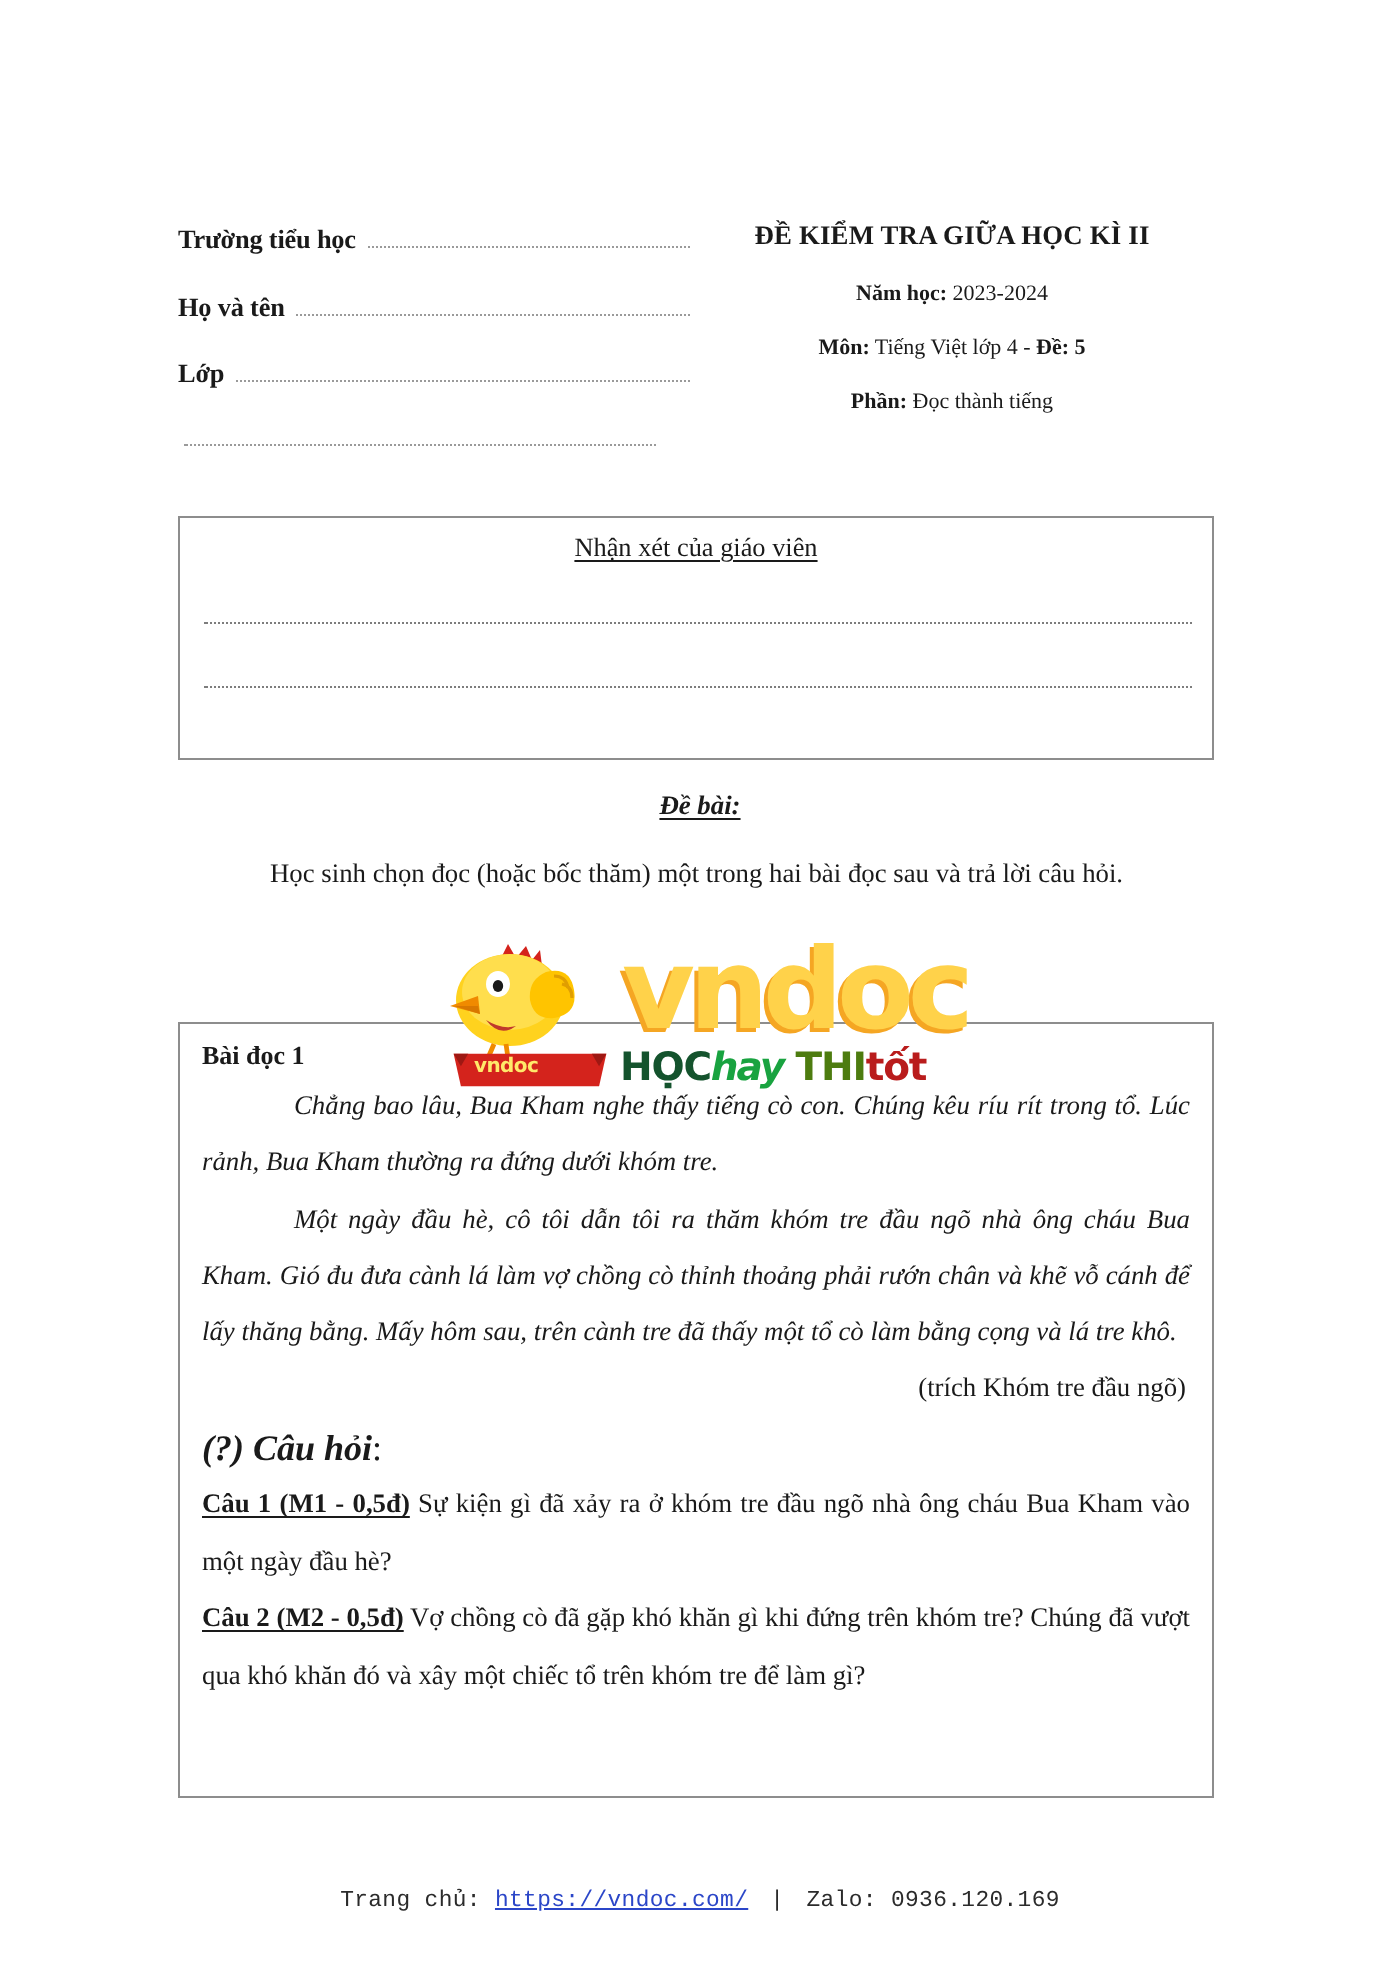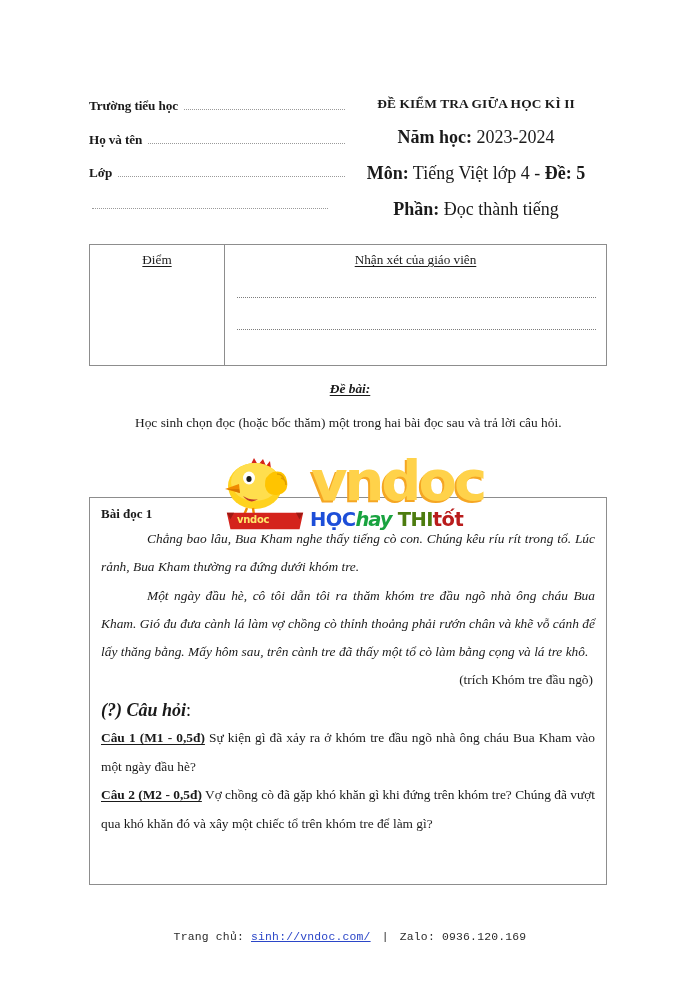--- a/index.html
+++ b/index.html
@@ -9,21 +9,21 @@
     height: 990px;
     background: #ffffff;
     font-family: "Liberation Serif", serif;
     color: #1a1a1a;
     position: relative;
     overflow: hidden;
   }
 
   .page {
     position: absolute;
-    left: 0; top: 0;
+    left: 0; top: 14px;
     width: 700px;
     height: 695px;
   }
 
   
   .header {
     position: absolute;
     left: 89px;
     top: 96px;
     width: 518px;
@@ -66,21 +66,21 @@
     padding-top: 0px;
   }
   .hdr-title {
     font-weight: bold;
     font-size: 13.4px;
     letter-spacing: 0.1px;
     white-space: nowrap;
     margin-bottom: 15px;
   }
   .hdr-line {
-    font-size: 18px;
+    font-size: 11px;
     margin-bottom: 15px;
     white-space: nowrap;
   }
   .hdr-line b { font-weight: bold; }
 
   
   .grade-table {
     position: absolute;
     left: 89px;
     top: 244px;
@@ -302,23 +302,20 @@
       <div class="hdr-line">
         <b>Môn:</b><span> Tiếng Việt lớp 4 - </span><b>Đề:</b><b> 5</b>
       </div>
       <div class="hdr-line">
         <b>Phần:</b><span> Đọc thành tiếng</span>
       </div>
     </div>
   </div>
 
   <div class="grade-table">
-    <div class="gt-col-score">
-      <div class="gt-head"><span>Điểm</span></div>
-    </div>
     <div class="gt-col-comment">
       <div class="gt-head"><span>Nhận xét của giáo viên</span></div>
       <div class="gt-dotrow r1"></div>
       <div class="gt-dotrow r2"></div>
     </div>
   </div>
 
   <div class="debai-title"><span>Đề bài:</span></div>
   <div class="debai-body">Học sinh chọn đọc (hoặc bốc thăm) một trong hai bài đọc sau và trả lời câu hỏi.</div>
 
@@ -364,23 +361,23 @@
       <path d="M0 2 L84 2 L80 20 L4 20 Z" fill="#D4231C"></path>
       <path d="M0 2 L8 2 L4 9 Z" fill="#9E1813"></path>
       <path d="M84 2 L76 2 L80 9 Z" fill="#9E1813"></path>
     </svg>
     <div class="wm-banner-text">vndoc</div>
 
     <svg class="wm-vndoc" width="196" height="60" viewBox="0 0 196 60" style="position:absolute;left:104px;top:-2px;">
       <text x="0" y="46" font-family="DejaVu Sans, sans-serif" font-size="56" font-weight="bold" fill="#F5A623" letter-spacing="-3">vndoc</text>
       <text x="2" y="44" font-family="DejaVu Sans, sans-serif" font-size="56" font-weight="bold" fill="#FFD24A" letter-spacing="-3">vndoc</text>
     </svg>
-    <div class="wm-tagline"><span style="color:#1d4ed8">HỌC</span><span class="hay" style="color:#19A340">hay</span><span style="color:#ffffff">&nbsp;</span><span style="color:#4d7c0f">THI</span><span style="color:#b91c1c">tốt</span></div>
+    <div class="wm-tagline"><span style="color:#14532d">HỌC</span><span class="hay" style="color:#19A340">hay</span><span style="color:#ffffff">&nbsp;</span><span style="color:#4d7c0f">THI</span><span style="color:#b91c1c">tốt</span></div>
   </div>
 
   <div class="footer">
     <span>Trang chủ:</span>
-    <a href="#">sinh://vndoc.com/</a>
+    <a href="#">https://vndoc.com/</a>
     <span class="sep">|</span>
     <span>Zalo: 0936.120.169</span>
   </div>
 
 </div>
 
 </body></html>

